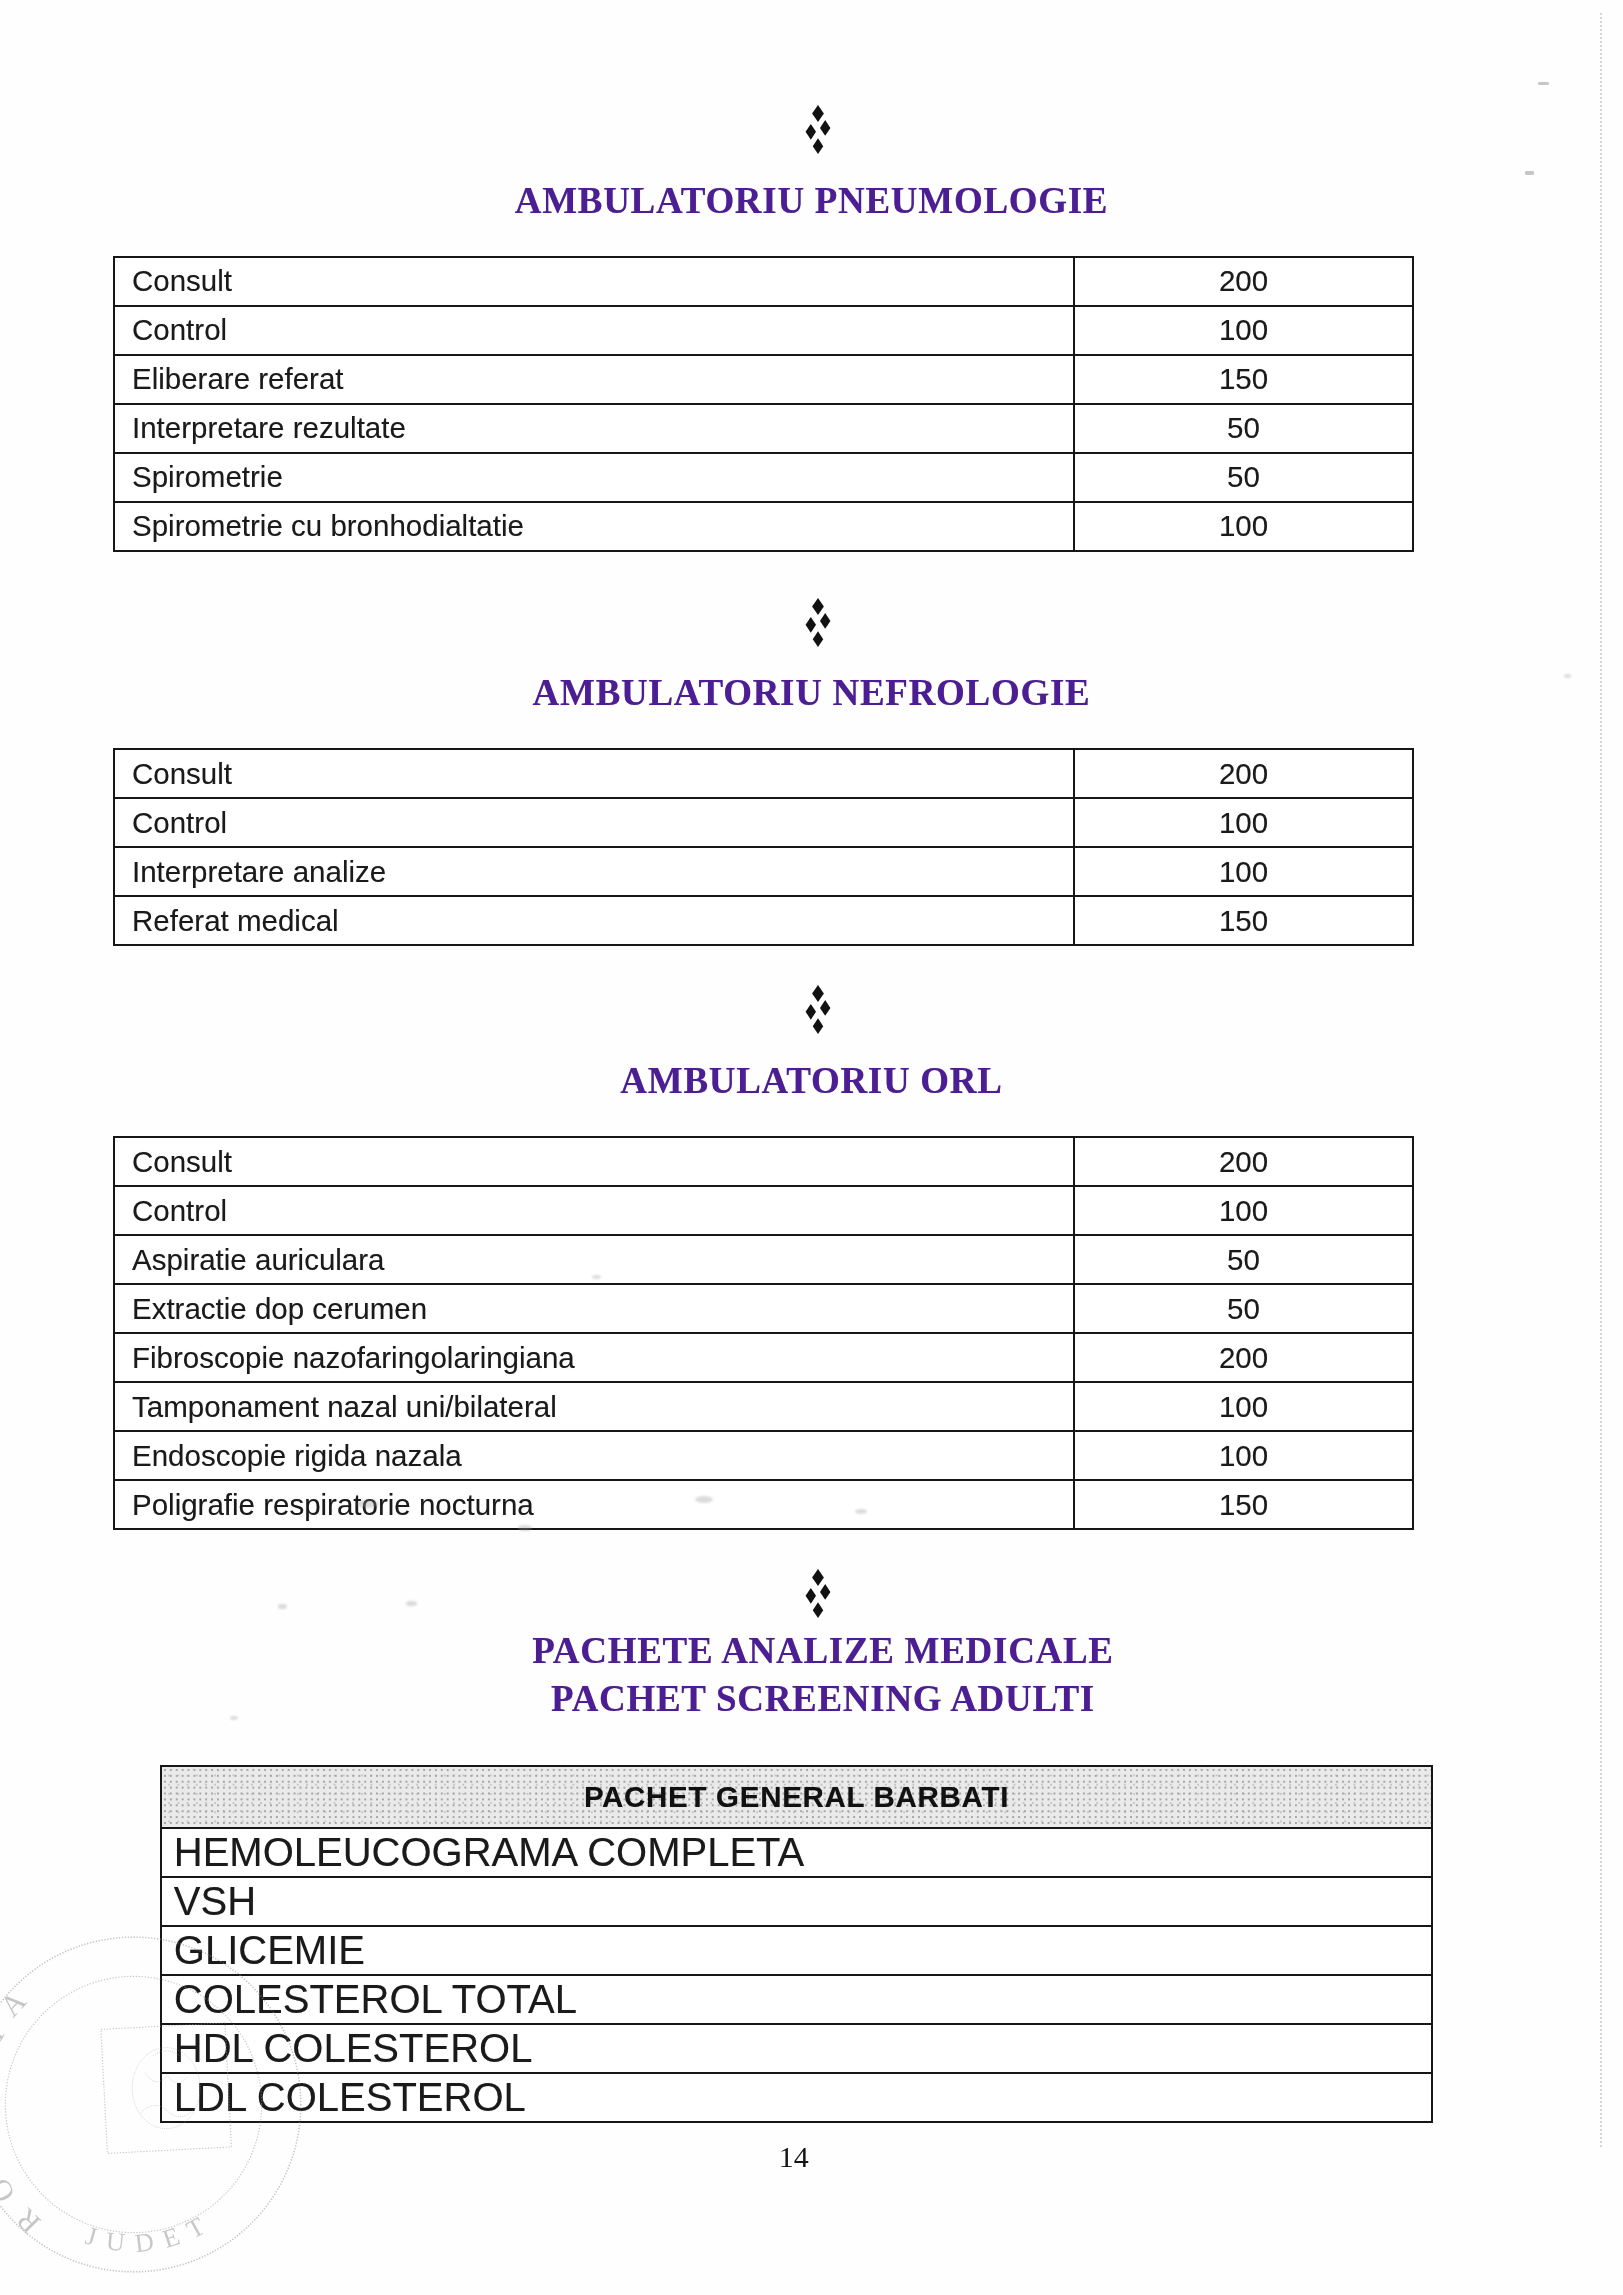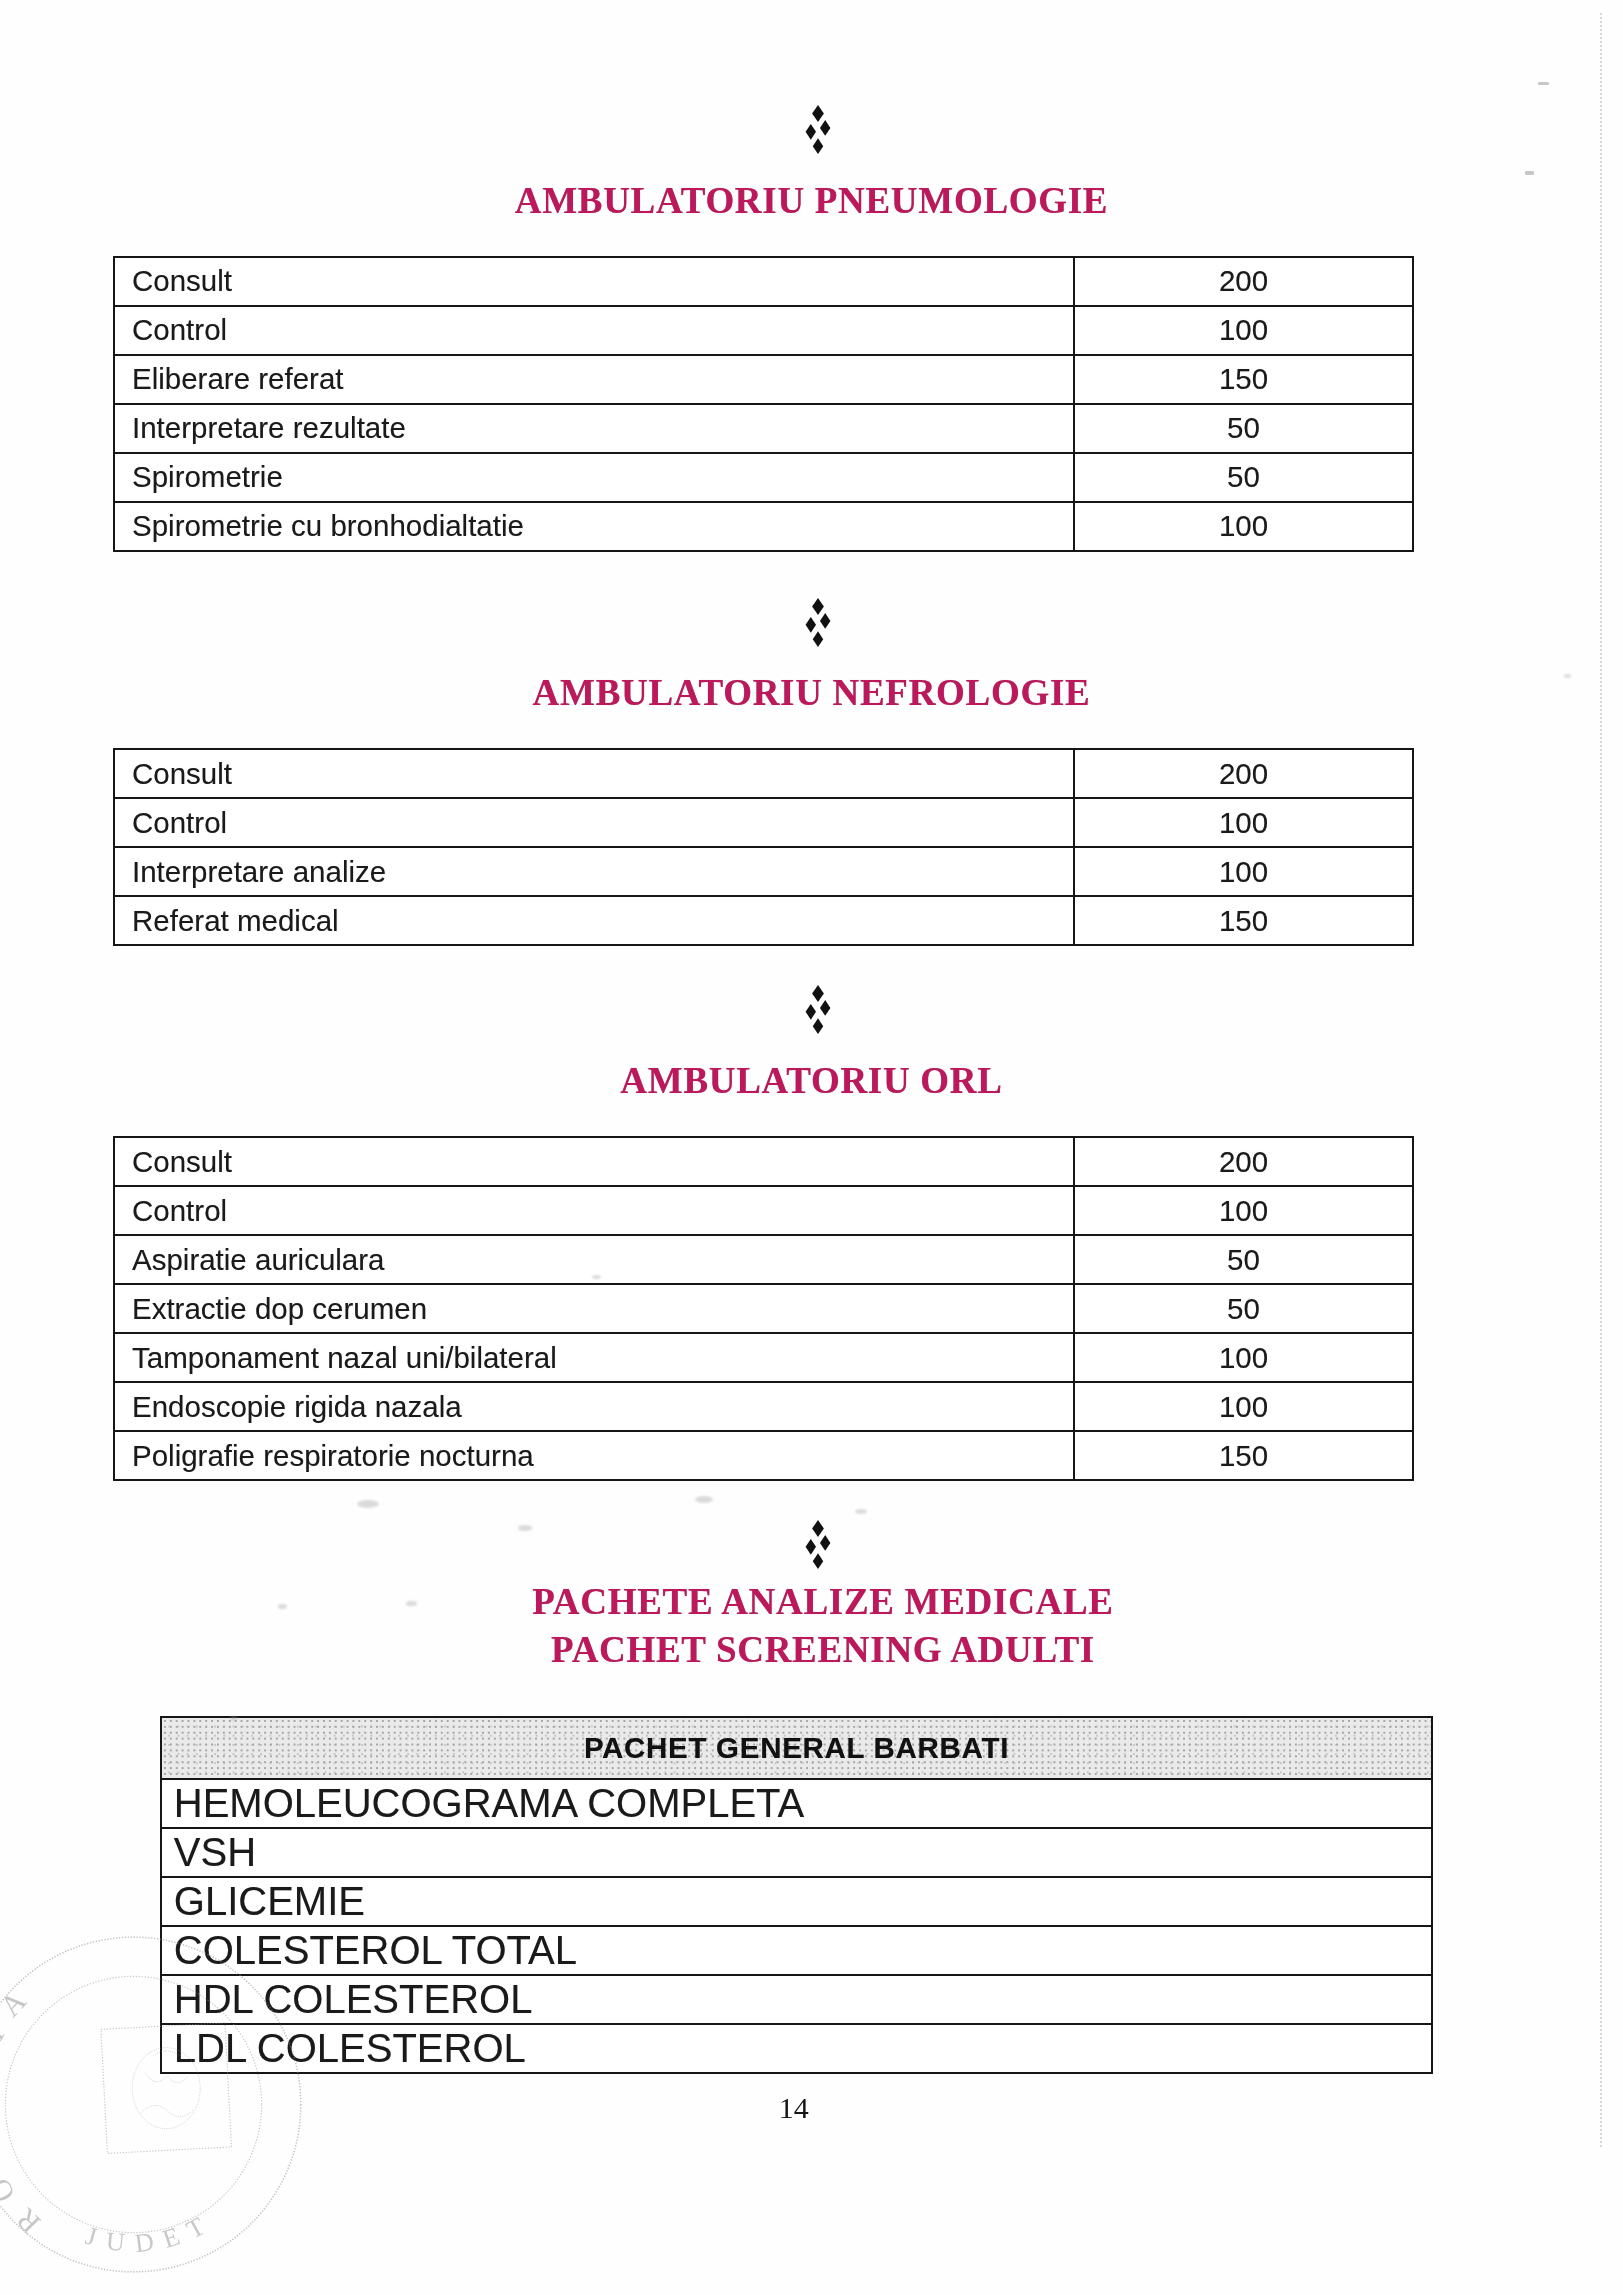--- a/index.html
+++ b/index.html
@@ -19,21 +19,21 @@
   .amb-section:nth-child(3) .orn-wrap{margin-top:39px;}
   .orn{display:inline-block;}
   
   .section-heading{
     margin:23.6px 0 0 0;
     text-align:center;
     font-family:"Liberation Serif", serif;
     font-weight:bold;
     font-size:37px;
     line-height:1;
-    color:#be185d;
+    color:#4c1d95;
     letter-spacing:0.7px;
     text-shadow:0 0 0.7px rgba(0,0,0,.45);
   }
   
   .tbl-wrap{margin:37px 0 0 113px;width:1301px;}
   table.price-table{
     border-collapse:collapse;width:100%;
     background:#fff;
   }
   table.price-table td{
@@ -210,20 +210,24 @@
   <tr>
     <td class="svc">Aspiratie auriculara</td>
     <td class="prc">50</td>
   </tr>
 
   <tr>
     <td class="svc">Extractie dop cerumen</td>
     <td class="prc">50</td>
   </tr>
 
+  <tr>
+    <td class="svc">Fibroscopie nazofaringolaringiana</td>
+    <td class="prc">200</td>
+  </tr>
 
   <tr>
     <td class="svc">Tamponament nazal uni/bilateral</td>
     <td class="prc">100</td>
   </tr>
 
   <tr>
     <td class="svc">Endoscopie rigida nazala</td>
     <td class="prc">100</td>
   </tr>

